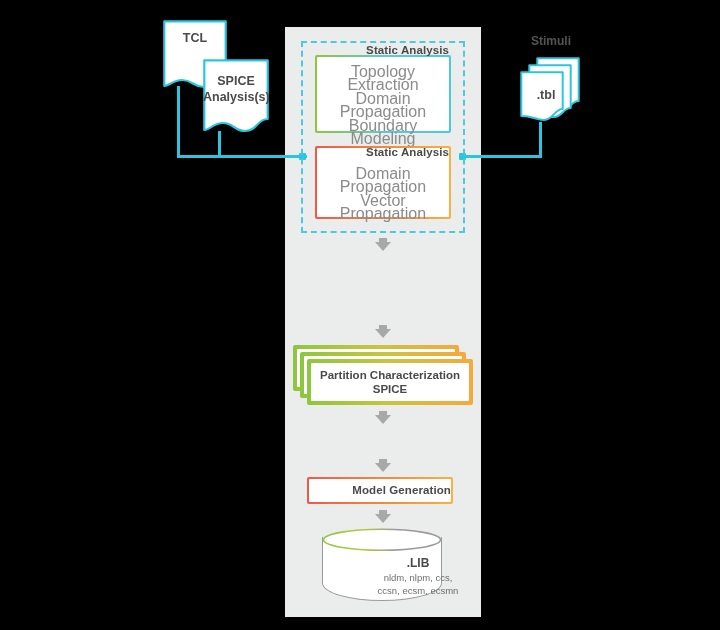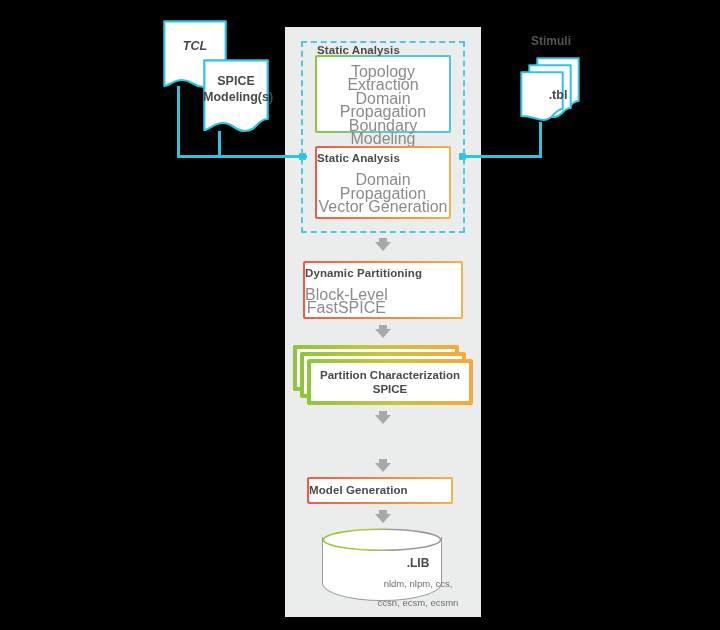--- a/index.html
+++ b/index.html
@@ -12,21 +12,21 @@
          background:#ebecec;}
 
   
   .dash-group{position:absolute;left:301px;top:41px;width:164px;height:192px;
         border:2px dashed #4cc8e0;box-sizing:border-box;background:transparent;}
 
   
   .card{position:absolute;box-sizing:border-box;border-radius:2px;
         padding:2px;background:#fff;}
   .card-inner{background:#fff;width:100%;height:100%;box-sizing:border-box;
-        display:flex;flex-direction:column;align-items:flex-start;justify-content:center;
+        display:flex;flex-direction:column;align-items:flex-end;justify-content:center;
         border-radius:1px;}
   .card .ttl{font-size:11.5px;font-weight:bold;color:#4a4a4a;letter-spacing:.1px;
         line-height:15px;text-align:center;}
   .card .sub{font-size:16px;color:#8b8b8b;line-height:13.5px;text-align:center;
         margin-top:7px;}
 
   
   .g-green-cyan{background-image:linear-gradient(90deg,#8dc63f 0%,#5ec8d8 55%,#4cc8e0 100%);}
   .g-red-orange{background-image:linear-gradient(90deg,#f0584a 0%,#f58a3c 55%,#fbb040 100%);}
   .g-green-orange{background-image:linear-gradient(90deg,#8dc63f 0%,#c8c43f 50%,#f7a83c 100%);}
@@ -67,29 +67,29 @@
         border:1.5px solid #9a9a9a;border-radius:50%;box-sizing:border-box;background:#fff;}
   .cyl .lbl{position:absolute;width:100%;text-align:center;color:#4a4a4a;}
   #cyl-ldb{left:352px;top:421px;width:60px;height:38px;}
   #cyl-ldb .body{height:29px;border-radius:0 0 50% 50% / 0 0 12px 12px;}
   #cyl-ldb .top{height:15px;}
   #cyl-ldb .lbl{top:16px;font-size:11px;font-weight:bold;}
   #cyl-lib{left:322px;top:528px;width:120px;height:75px;}
   #cyl-lib .body{height:64px;}
   #cyl-lib .lbl{top:28px;padding-left:36px;}
   #cyl-lib .lib-t{font-size:12px;font-weight:bold;color:#4a4a4a;line-height:15px;}
-  #cyl-lib .lib-s{font-size:9.5px;color:#6e6e6e;line-height:12px;margin-top:7px;}
+  #cyl-lib .lib-s{font-size:9.5px;color:#6e6e6e;line-height:12px;margin-top:1px;}
 
   
   .doc{position:absolute;}
   .doc svg{display:block;}
   .doc .dlbl{position:absolute;width:100%;text-align:center;
        font-size:12.5px;font-weight:bold;color:#4a4a4a;line-height:16px;}
   #doc-tcl{left:163px;top:20px;width:64px;height:74px;}
-  #doc-tcl .dlbl{top:18px;font-style:italic;}
+  #doc-tcl .dlbl{top:10px;}
   #doc-spice{left:203px;top:59px;width:66px;height:80px;}
   #doc-spice .dlbl{top:14px;}
   #doc-tbl{left:520px;top:57px;width:60px;height:72px;}
   #doc-tbl .dlbl{top:30px;}
   .stim-label{position:absolute;left:519px;top:34px;width:64px;text-align:center;
        font-size:12px;font-weight:bold;color:#545454;}
 
   
   .ln{position:absolute;background:#2cc5de;}
   .dot{position:absolute;width:7px;height:7px;background:#2cc5de;border-radius:1px;}
@@ -123,39 +123,30 @@
         <div>Boundary Modeling</div>
       </div>
     </div>
   </div>
 
   <div class="card g-red-orange" id="box-static-2">
     <div class="card-inner">
       <div class="ttl">Static Analysis</div>
       <div class="sub">
         <div>Domain Propagation</div>
-        <div>Vector Generation</div>
+        <div>Vector Propagation</div>
       </div>
     </div>
   </div>
 
   <div class="arrow" id="ar1">
     <div class="stem"></div>
       <div class="head"></div>
   </div>
 
-  <div class="card g-red-orange" id="box-dynamic">
-    <div class="card-inner">
-      <div class="ttl">Dynamic Partitioning</div>
-      <div class="sub">
-        <div>Block-Level</div>
-        <div>FastSPICE</div>
-      </div>
-    </div>
-  </div>
 
   <div class="arrow" id="ar2">
     <div class="stem"></div>
       <div class="head"></div>
   </div>
 
   <div class="stack-wrap">
     <div class="stack-l g-green-orange" id="stk3">
       <div class="card-inner"></div>
     </div>
@@ -218,28 +209,28 @@
     </svg>
     <div class="dlbl">TCL</div>
   </div>
 
   <div class="doc" id="doc-spice">
     <svg width="66" height="80" viewBox="0 0 66 80">
       <path d="M1.3 1.3 H64.7 V60 C54 60 54 72 42 72 C31 72 31 64 20 64 C11 64 6 71 1.3 71 Z" fill="#ffffff" stroke="#2cc5de" stroke-width="2.2" stroke-linejoin="round"></path>
     </svg>
     <div class="dlbl">
       <div>SPICE</div>
-      <div>Modeling(s)</div>
+      <div>Analysis(s)</div>
     </div>
   </div>
 
   <div class="stim-label">Stimuli</div>
 
   <div class="doc" id="doc-tbl">
     <svg width="60" height="72" viewBox="0 0 60 72">
       <path d="M17.3 1.3 H58.7 V44 C51 44 50 53 42 53 H17.3 Z" fill="#ffffff" stroke="#2cc5de" stroke-width="2" stroke-linejoin="round"></path>
       <path d="M9.3 8.3 H50.7 V51 C43 51 42 60 34 60 H9.3 Z" fill="#ffffff" stroke="#2cc5de" stroke-width="2" stroke-linejoin="round"></path>
       <path d="M1.3 15.3 H42.7 V52 C34 52 34 63 24 63 C16 63 13 59 1.3 59 Z" fill="#ffffff" stroke="#2cc5de" stroke-width="2" stroke-linejoin="round"></path>
     </svg>
-    <div class="dlbl" style="width:52px;margin-left:12px;">.tbl</div>
+    <div class="dlbl" style="width:52px;">.tbl</div>
   </div>
 
 </div>
 
 </body></html>

